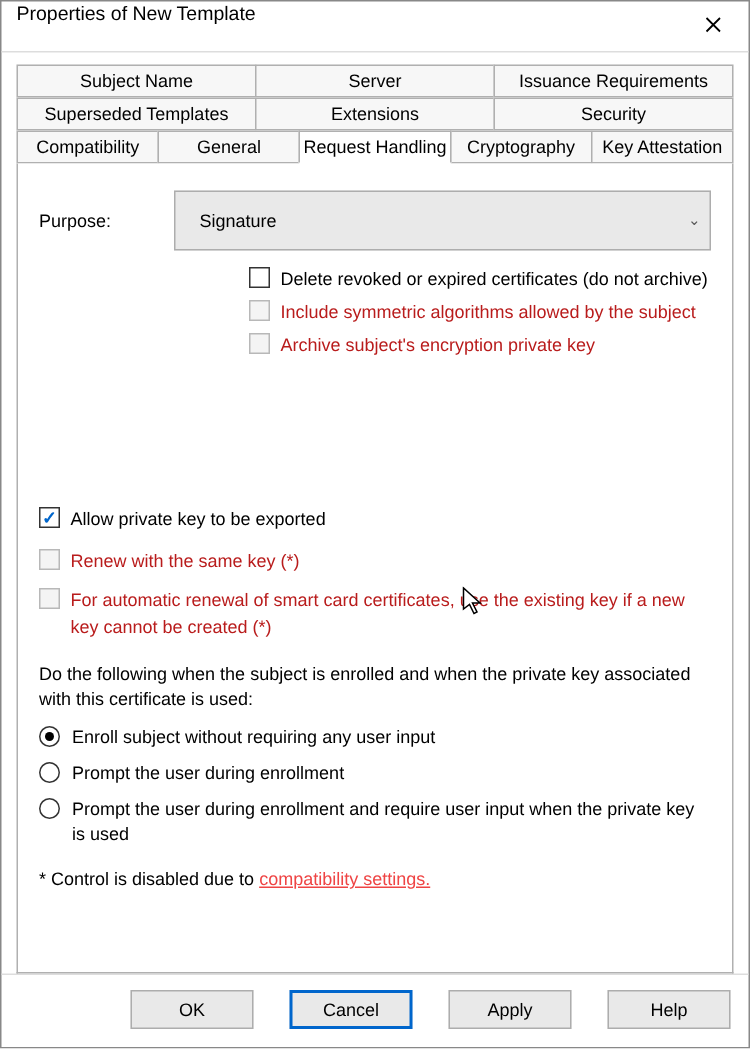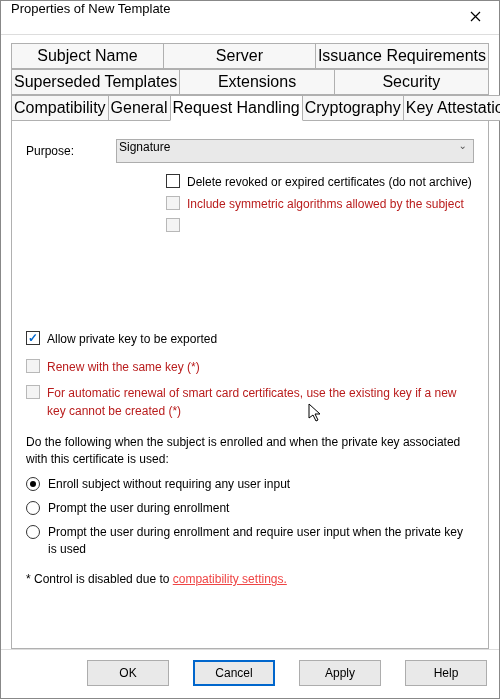--- a/index.html
+++ b/index.html
@@ -53,21 +53,21 @@
   }
   .tab-row {
     display: flex;
   }
   .tab {
     flex: 1;
     border: 1px solid #b0b0b0;
     background: #f7f7f7;
     text-align: center;
     padding: 3px 2px;
-    font-size: 16px;
+    font-size: 12px;
     cursor: pointer;
     margin-left: -1px;
     white-space: nowrap;
   }
   .tab-row .tab:first-child { margin-left: 0; }
   .tab.active {
     background: #fff;
     border-bottom: 1px solid #fff;
     position: relative;
     z-index: 2;
@@ -83,25 +83,26 @@
   .row {
     display: flex;
     align-items: center;
     margin-bottom: 10px;
   }
   .label-col {
     width: 90px;
   }
   .combo {
     flex: 1;
-    height: 24px;
+    height: 40px;
     border: 1px solid #adadad;
     background: #e9e9e9;
     display: flex;
-    padding: 0 2px;
+    align-items: center;
+    padding: 0 16px;
     position: relative;
     cursor: pointer;
   }
   .combo .chev {
     position: absolute;
     right: 6px;
     font-size: 10px;
     color: #555;
   }
   .chk-row {
@@ -248,20 +249,21 @@
       <div class="chk-row indent">
         <div class="chk-box"></div>
         <div>Delete revoked or expired certificates (do not archive)</div>
       </div>
       <div class="chk-row indent">
         <div class="chk-box disabled"></div>
         <div class="disabled-text">Include symmetric algorithms allowed by the subject</div>
       </div>
       <div class="chk-row indent">
         <div class="chk-box disabled"></div>
+        <div class="disabled-text">Archive subject's encryption private key</div>
       </div>
 
       <div class="gap-big"></div>
 
       <div class="chk-row indentb">
         <div class="chk-box checked"></div>
         <div>Allow private key to be exported</div>
       </div>
       <div class="chk-row indentb" style="margin-top:10px">
         <div class="chk-box disabled"></div>

